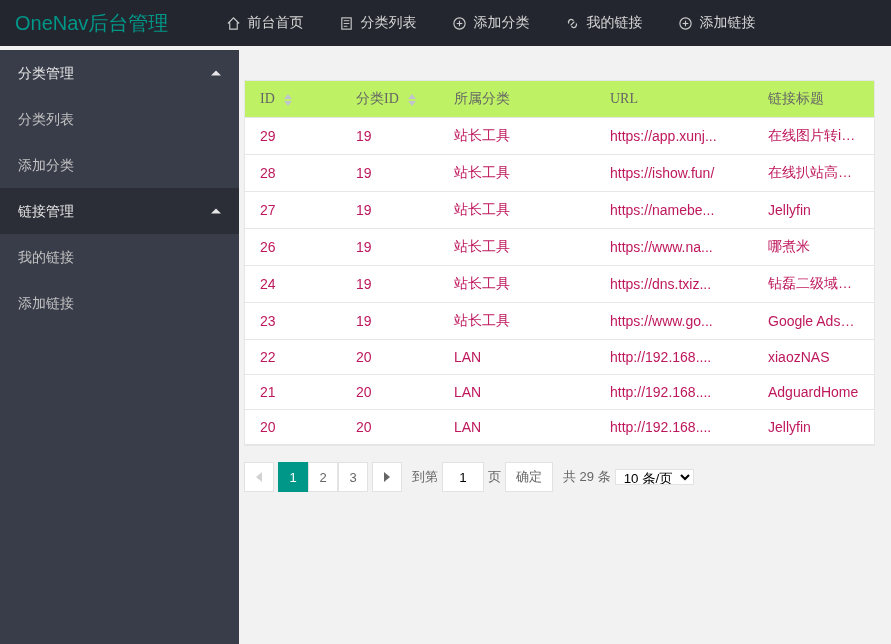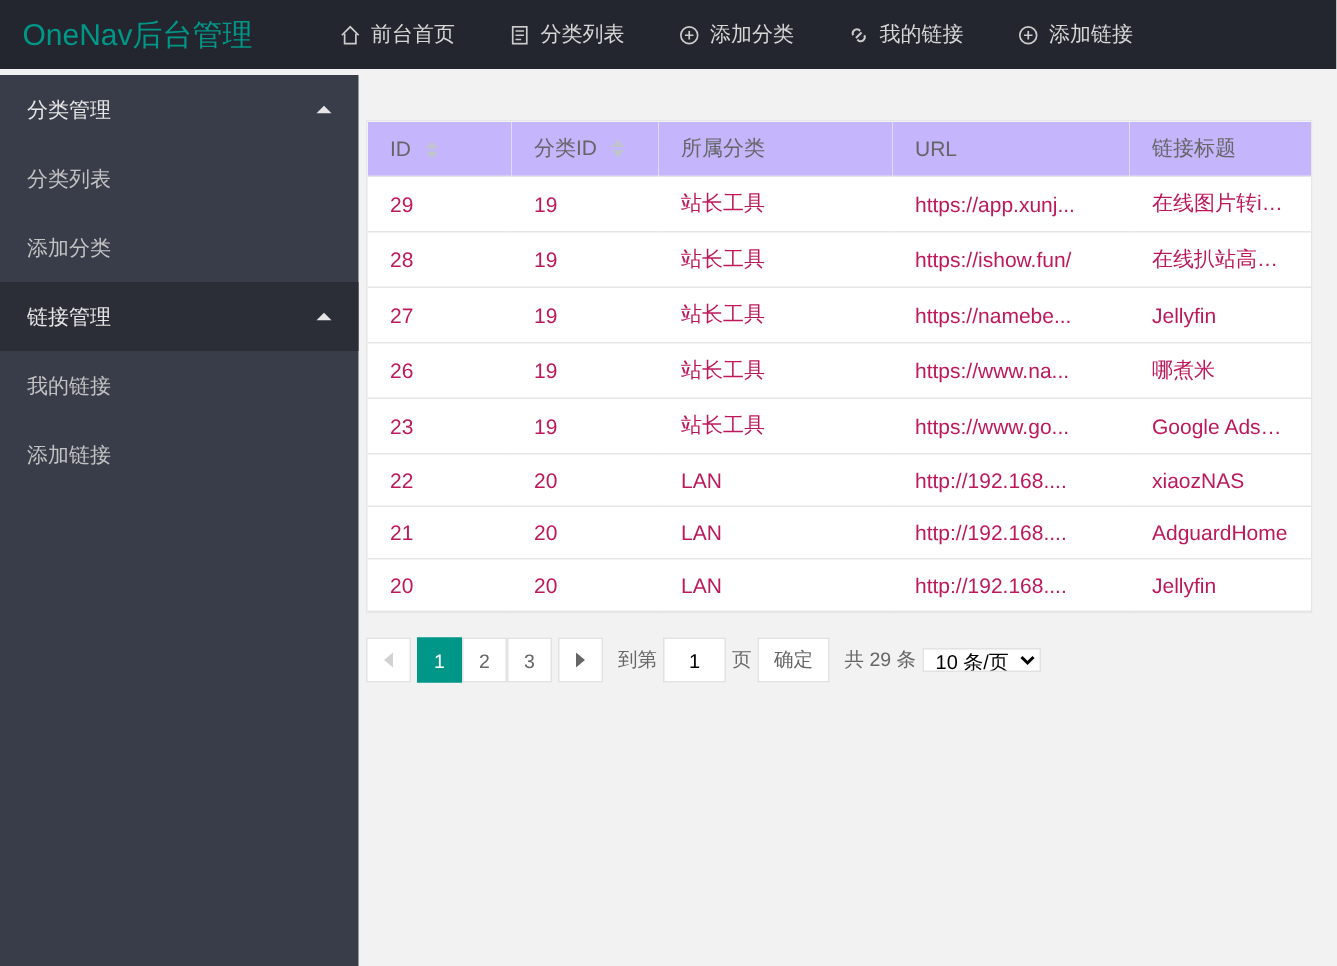--- a/index.html
+++ b/index.html
@@ -98,23 +98,24 @@
   text-align: left;
   padding: 9px 15px;
   font-size: 14px;
   border-bottom: 1px solid #e6e6e6;
   overflow: hidden;
   text-overflow: ellipsis;
   white-space: nowrap;
   color: #be185d;
 }
 th {
-  background: #c4b5fd;
+  background: #bef264;
   color: #666;
   font-weight: 400;
+  font-family: Liberation Serif, serif;
 }
 .col-id { width: 96px; }
 .col-fid { width: 98px; }
 .col-cat { width: 156px; }
 .col-url { width: 158px; }
 .col-title { width: auto; }
 .sort-caret {
   display: inline-flex;
   flex-direction: column;
   margin-left: 6px;
@@ -292,20 +293,27 @@
               <td>Jellyfin</td>
             </tr>
             <tr>
               <td>26</td>
               <td>19</td>
               <td>站长工具</td>
               <td>https://www.na...</td>
               <td>哪煮米</td>
             </tr>
             <tr>
+              <td>24</td>
+              <td>19</td>
+              <td>站长工具</td>
+              <td>https://dns.txiz...</td>
+              <td>钻磊二级域名...</td>
+            </tr>
+            <tr>
               <td>23</td>
               <td>19</td>
               <td>站长工具</td>
               <td>https://www.go...</td>
               <td>Google Adsense</td>
             </tr>
             <tr>
               <td>22</td>
               <td>20</td>
               <td>LAN</td>

